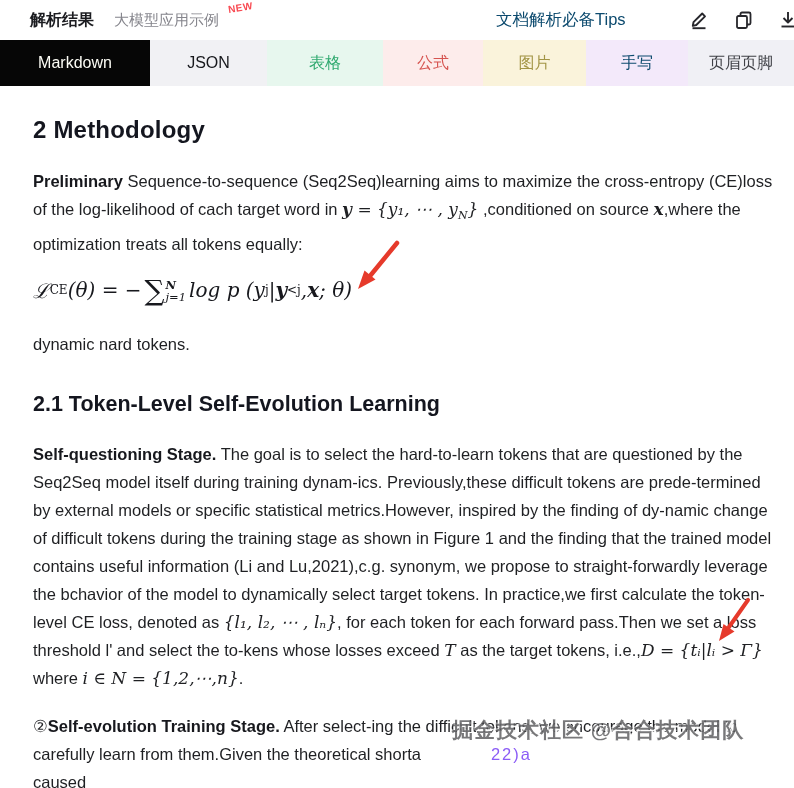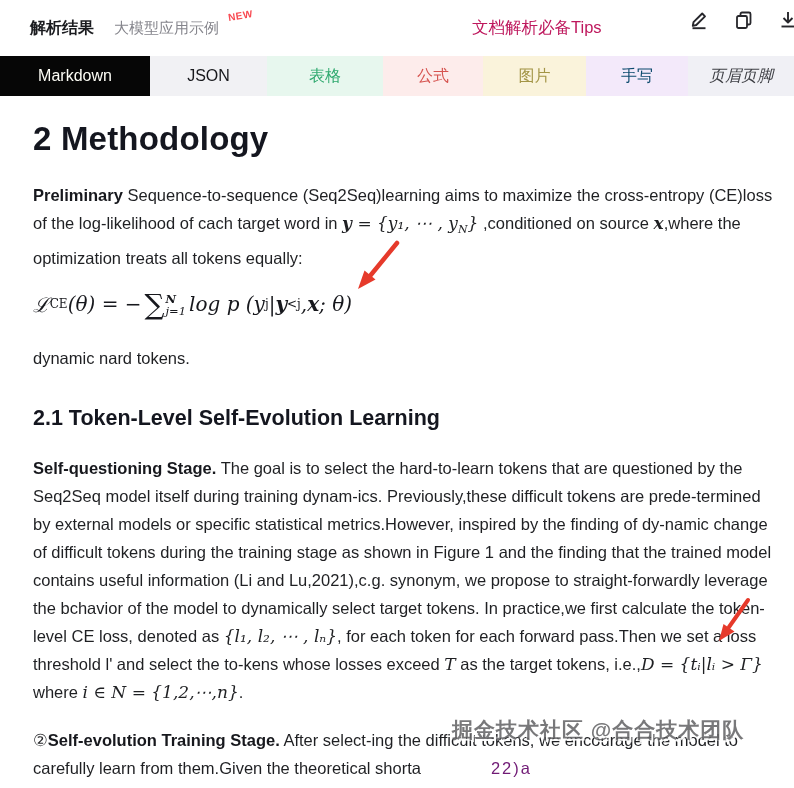--- a/index.html
+++ b/index.html
@@ -3,48 +3,48 @@
 <meta charset="utf-8">
 <style>
   * { margin:0; padding:0; box-sizing:border-box; }
   body { background:#fff; }
   .page {
     width:794px; height:788px; position:relative; overflow:hidden;
     background:#fff; font-family:"Liberation Sans", sans-serif;
   }
 
   
-  .topbar { height:56px; position:relative; display:flex; align-items:center; background:#fff; }
+  .topbar { height:40px; position:relative; display:flex; align-items:center; background:#fff; }
   .topbar-title { font-size:16px; font-weight:bold; color:#1b1c20; margin-left:30px; }
   .topbar-menu { font-size:15px; color:#85858c; margin-left:20px; position:relative; cursor:pointer; }
   .new-badge {
     position:absolute; top:-9px; right:-34px; font-size:10px; font-weight:bold;
     color:#f84a52; transform:rotate(-9deg); letter-spacing:.5px;
   }
-  .tips-link { position:absolute; left:472px; font-size:16.5px; color:#be185d; cursor:pointer; }
+  .tips-link { position:absolute; left:496px; font-size:16.5px; color:#0c4a6e; cursor:pointer; }
   .tb-icon { position:absolute; top:9px; width:22px; height:22px; cursor:pointer; }
   .tb-icon svg { display:block; }
   .icon-edit { left:688px; }
   .icon-copy { left:733px; }
   .icon-download { left:778px; }
 
   
-  .tabs { display:flex; height:40px; }
+  .tabs { display:flex; height:46px; }
   .tab { display:flex; align-items:center; justify-content:center; font-size:16px; cursor:pointer; }
   .tab-markdown { width:150px; background:#060606; color:#fdfdf6; }
   .tab-json     { width:117px; background:#f1f1f4; color:#17181c; }
   .tab-table    { width:116px; background:#e7f7ee; color:#2fa96f;text-align:center; }
   .tab-formula  { width:100px; background:#fdeceb; color:#d65450; }
   .tab-image    { width:103px; background:#faf3db; color:#a39546; }
   .tab-hand     { width:102px; background:#f3e9fa; color:#0c4a6e; }
-  .tab-headfoot { width:106px; background:#f0f0f5; color:#3f4046;font-style:italic; }
+  .tab-headfoot { width:106px; background:#f0f0f5; color:#3f4046; }
 
   
   .content { position:relative; padding:0 22px 0 33px; }
-  .doc-h1 { margin-top:24px; font-size:33px; font-weight:bold; color:#14161f; letter-spacing:.2px; }
+  .doc-h1 { margin-top:30px; font-size:24px; font-weight:bold; color:#14161f; letter-spacing:.2px; }
   .doc-h2 { margin-top:34px; font-size:21.5px; font-weight:bold; color:#14161f; }
   .para { margin-top:23px; font-size:16.5px; line-height:28px; color:#1f2023; width:740px; }
   .para-tight { margin-top:20px; }
   .blead { font-weight:bold; color:#17181d; }
   .math { font-family:"DejaVu Serif","Liberation Serif",serif; font-style:italic; font-size:17px; }
   .math sub, .msub { font-size:11px; font-style:italic; font-family:"DejaVu Serif",serif; }
   .mbold { font-weight:bold; }
 
   .formula-row {
     margin-top:12px; font-family:"DejaVu Serif","Liberation Serif",serif;
@@ -59,21 +59,21 @@
 
   
   .annot-arrow { position:absolute; pointer-events:none; }
   .watermark {
     position:absolute; left:452px; top:716px; width:340px;
     font-size:21px; font-weight:bold; white-space:nowrap;
     color:rgba(82,82,84,0.78);
     text-shadow:2px 2px 0 rgba(255,255,255,0.95), -1px -1px 0 rgba(255,255,255,0.55);
     letter-spacing:1px;
   }
-  .obscured { color:#701a75; letter-spacing:2px; padding-left:70px;text-align:right; }
+  .obscured { color:#8b5cf6; letter-spacing:2px; padding-left:70px;text-align:right; }
 </style>
 </head>
 <body>
 
 <div class="page">
 
   <div class="topbar">
     <div class="topbar-title">解析结果</div>
     <div class="topbar-menu">
       <span>大模型应用示例</span>

